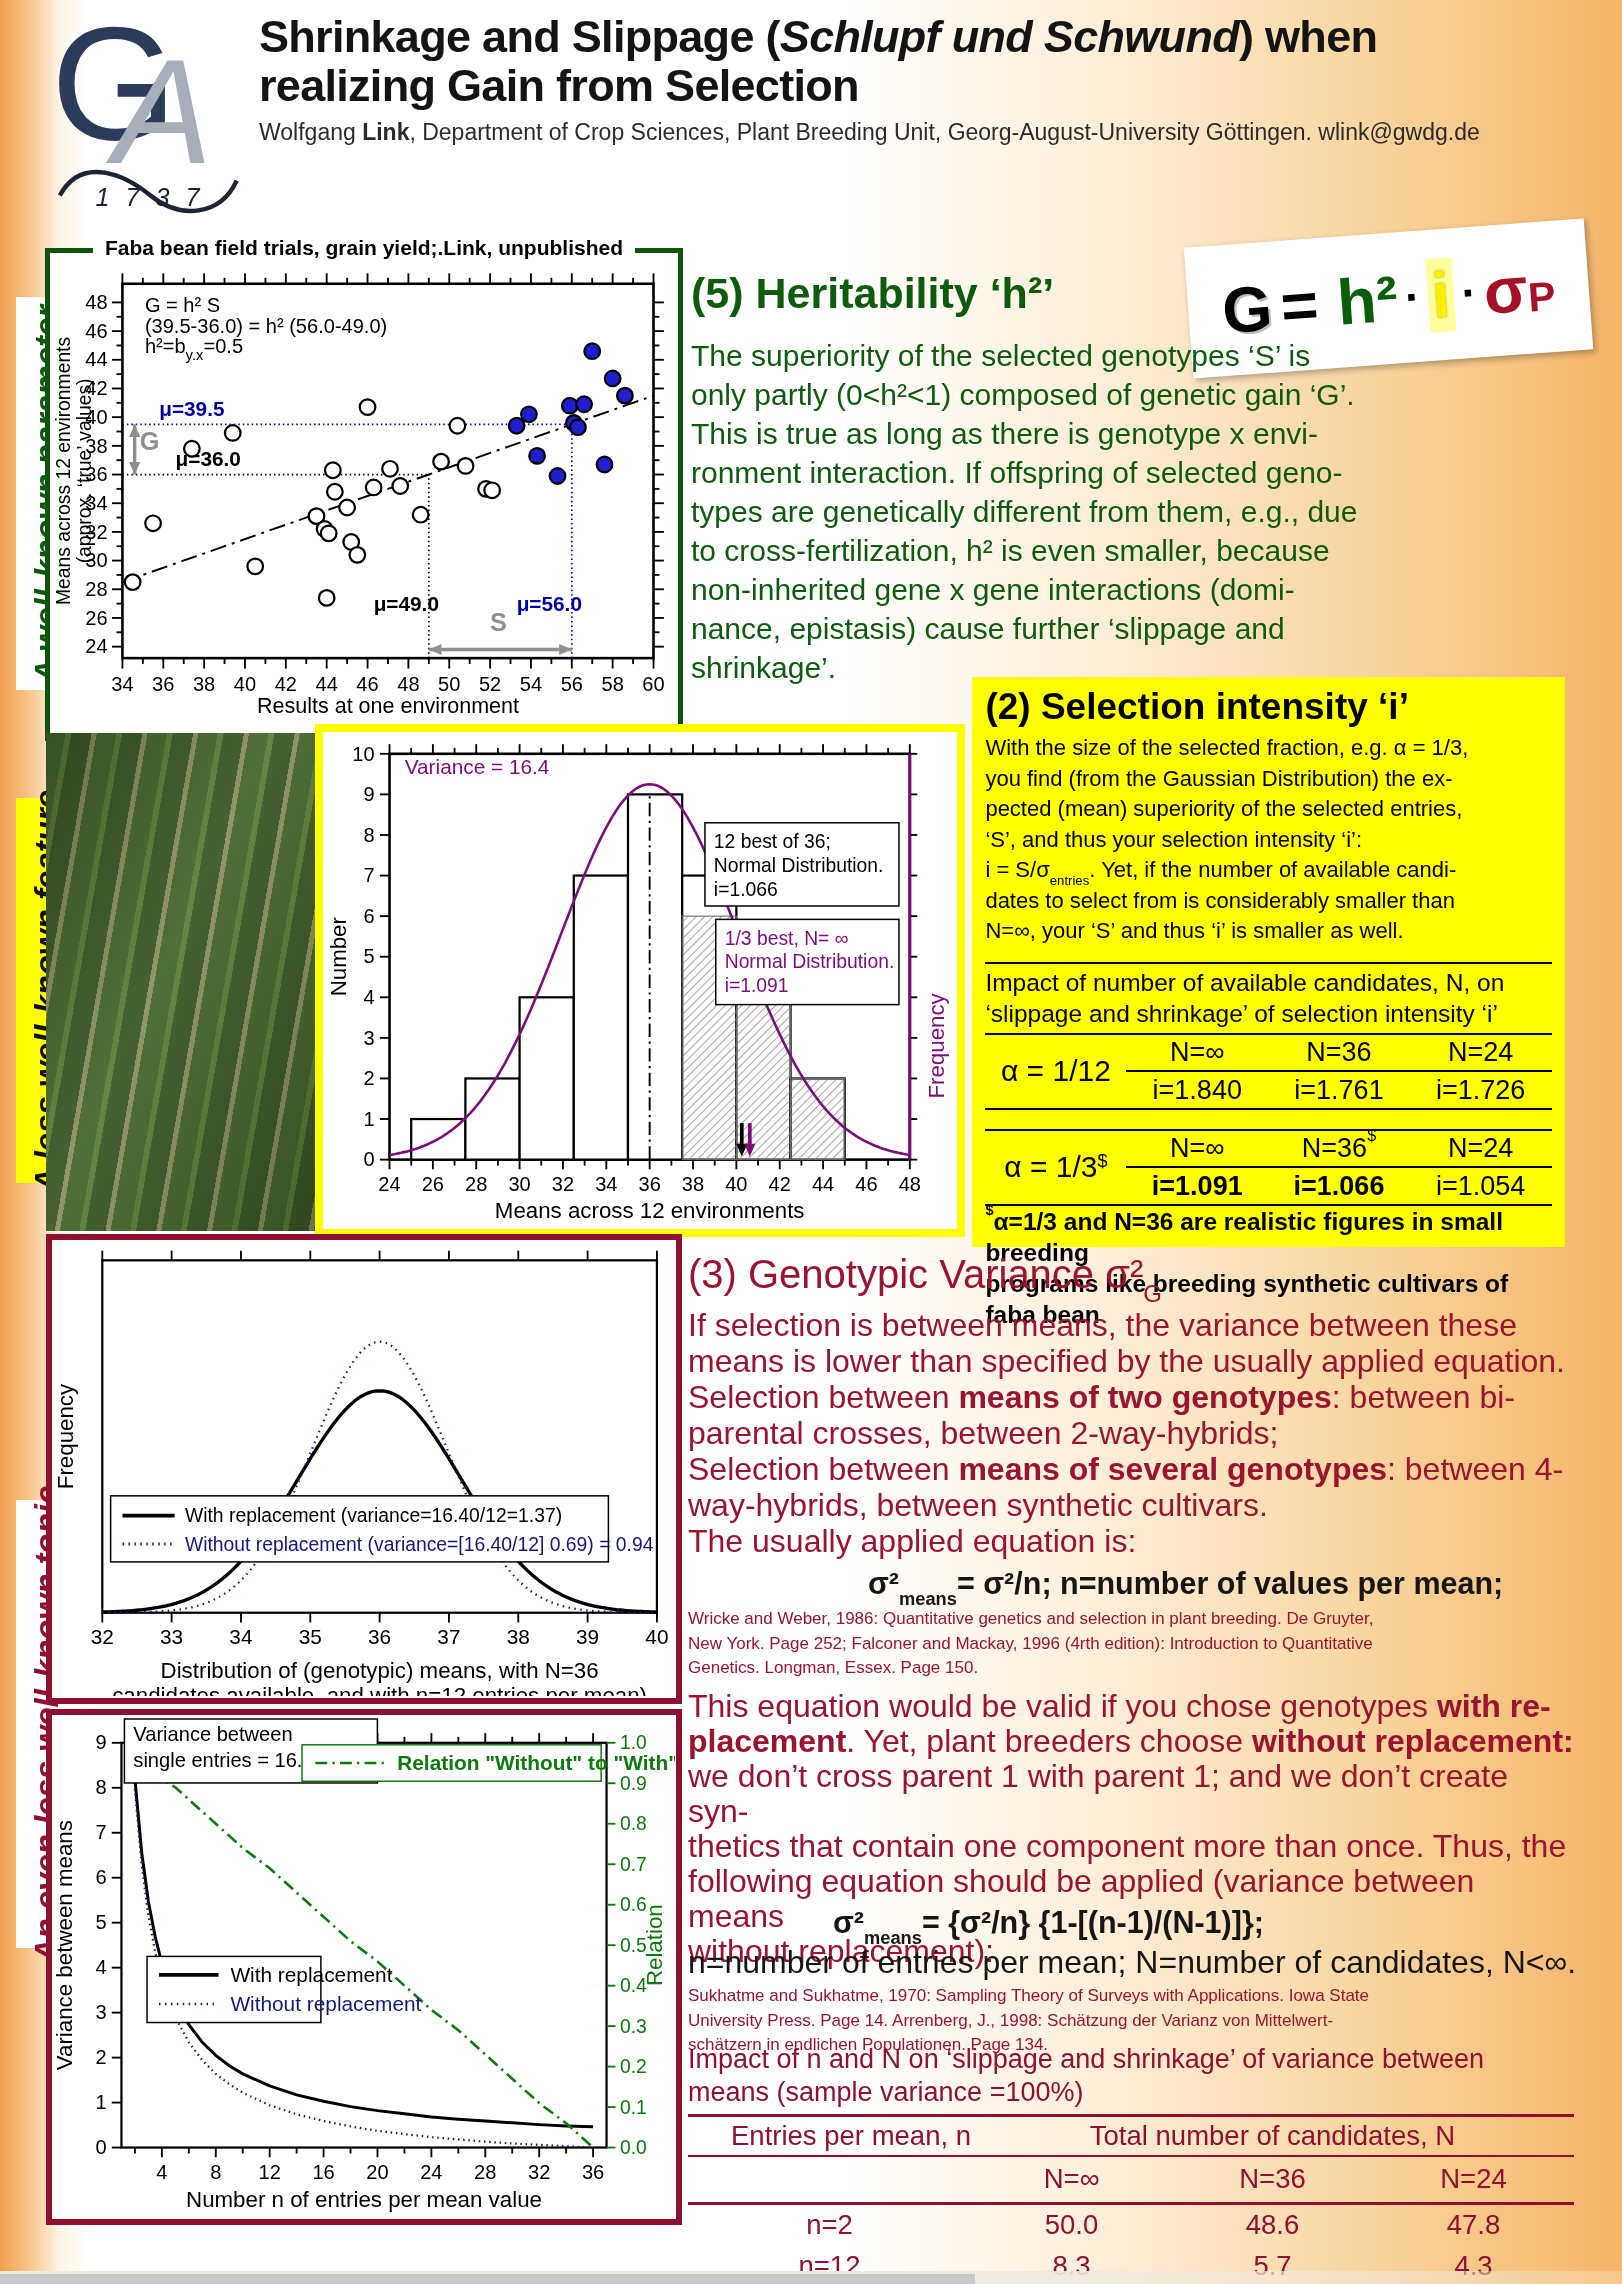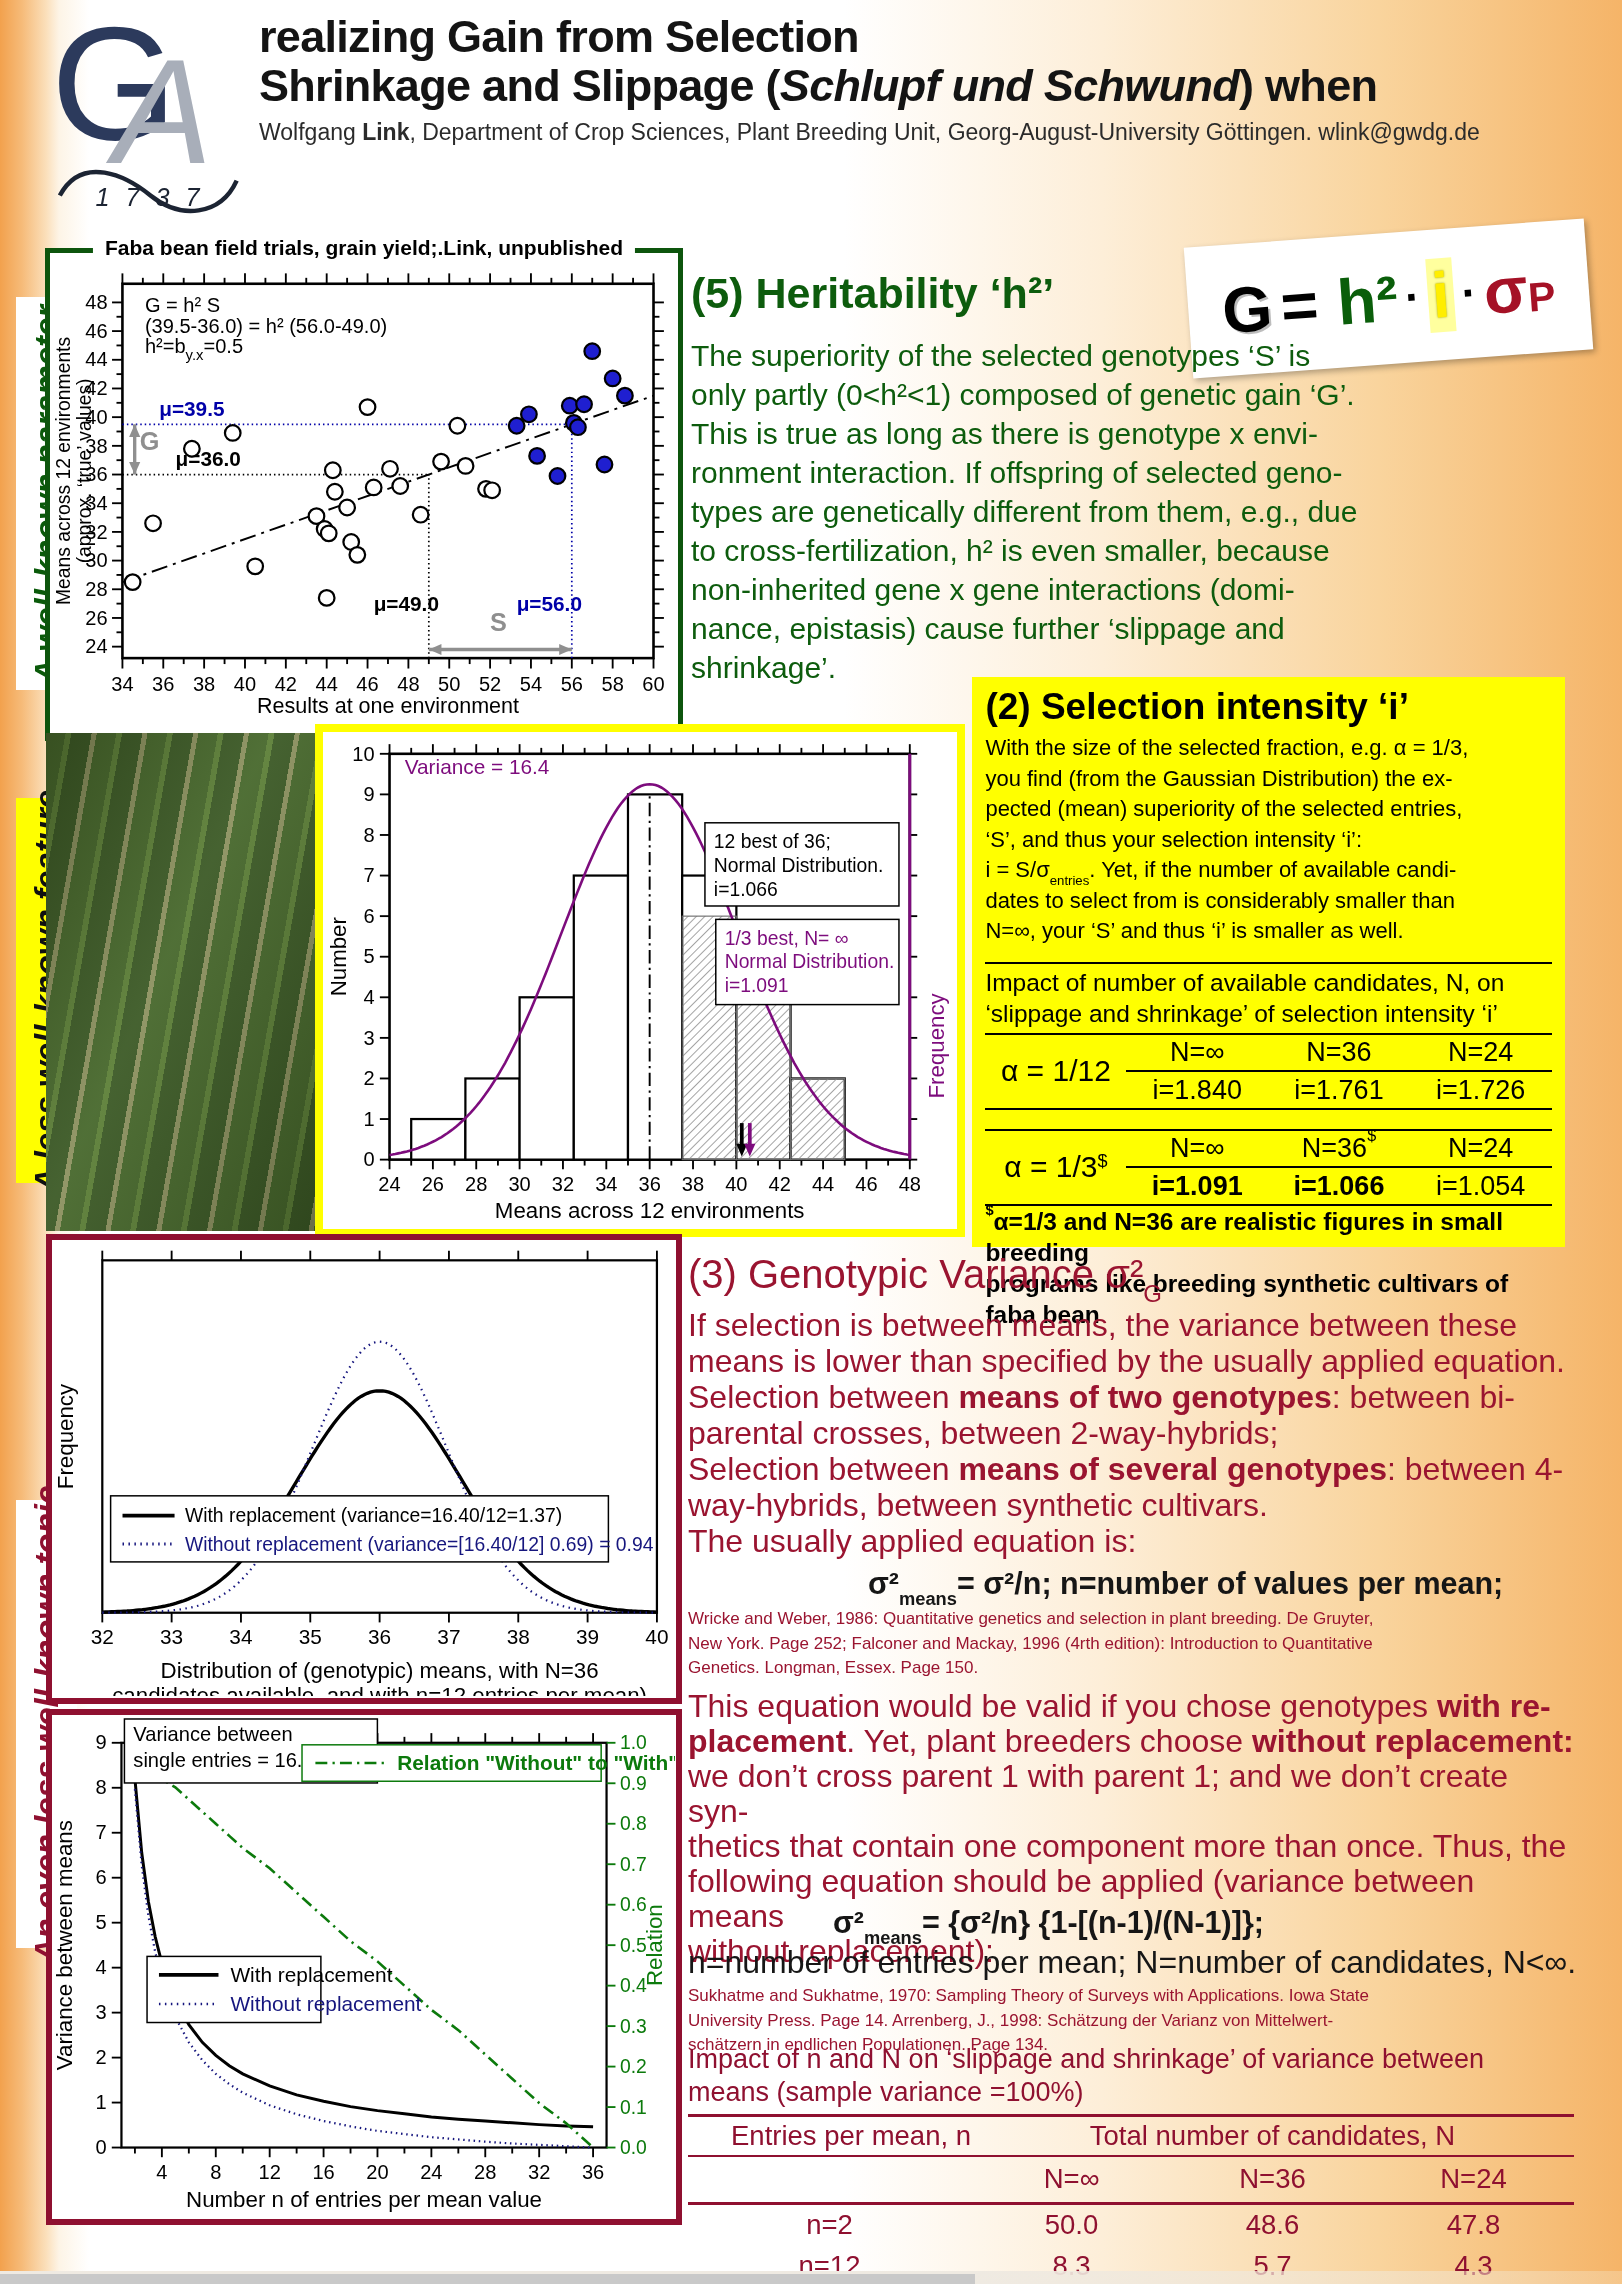--- a/index.html
+++ b/index.html
@@ -96,22 +96,22 @@
 <div class="page">
 
   <svg class="abs logo" viewBox="0 0 292 290">
     <text x="16" y="180" font-size="218" font-family="Liberation Serif,serif" fill="#2c3a5c">G</text>
     <text x="100" y="212" font-size="200" font-family="Liberation Serif,serif" font-style="italic" fill="#a8aeb9">A</text>
     <path d="M28,256 C58,200 118,230 150,256 C190,288 244,284 266,236" stroke="#1c2433" stroke-width="6" fill="none"></path>
     <text x="76" y="270" font-size="34" font-family="Liberation Serif,serif" font-style="italic" fill="#1c2433" letter-spacing="6">1 7 3 7</text>
   </svg>
 
   <div class="abs title-block">
+    <div class="title-line"><span>Shrinkage and Slippage (</span><i>Schlupf und Schwund</i><span>) when</span></div>
     <div class="title-line">realizing Gain from Selection</div>
-    <div class="title-line"><span>Shrinkage and Slippage (</span><i>Schlupf und Schwund</i><span>) when</span></div>
     <div class="author"><span>Wolfgang </span><b>Link</b><span>, Department of Crop Sciences, Plant Breeding Unit, Georg-August-University Göttingen. wlink@gwdg.de</span></div>
   </div>
 
   <div class="abs formula">
     <span class="fG">G</span>
     <span class="fDot" style="font-size:64px;margin:0 9px;">=</span>
     <span class="fH">h²</span>
     <span class="fDot">·</span>
     <span class="fI">i</span>
     <span class="fDot">·</span>

